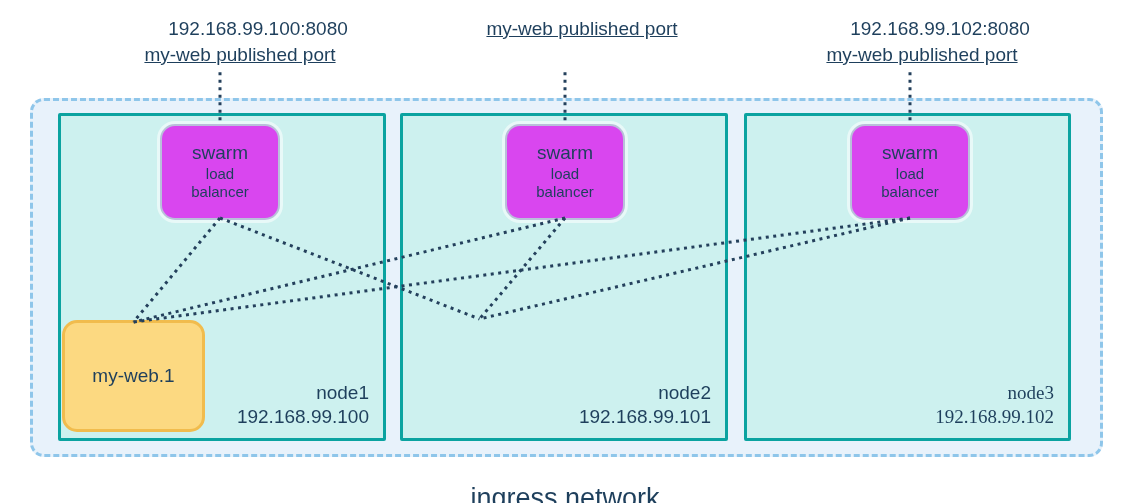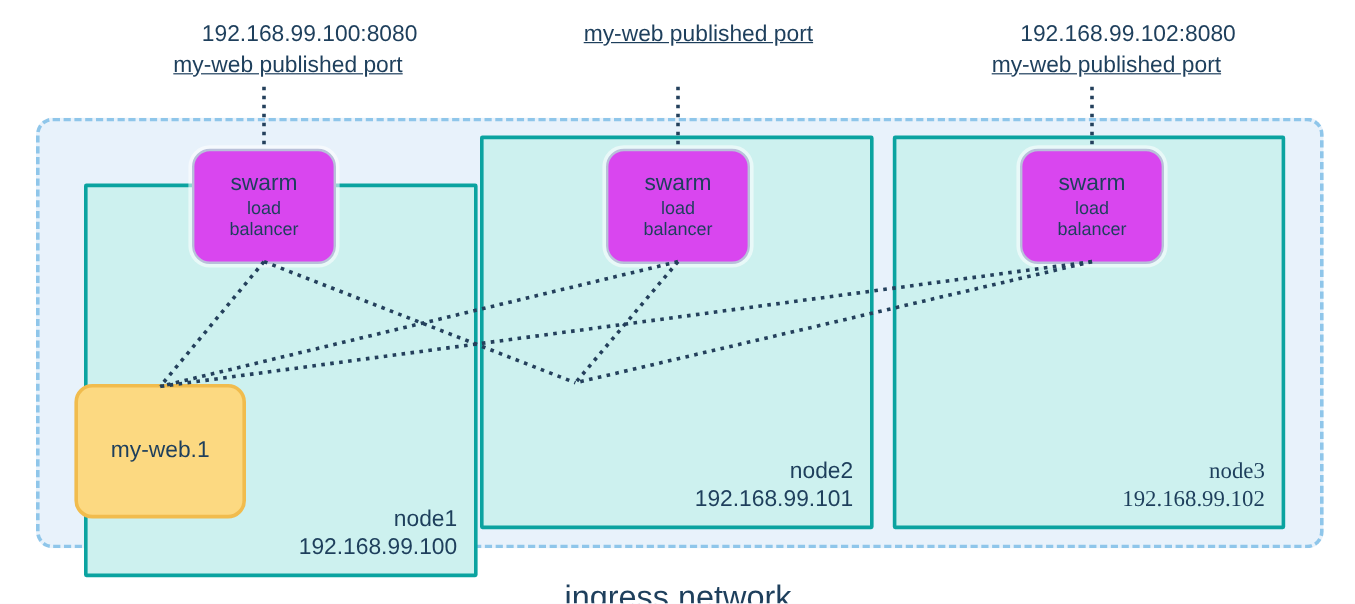--- a/index.html
+++ b/index.html
@@ -48,21 +48,21 @@
 
   
   .node {
     position: absolute;
     top: 113px;
     height: 322px;
     background: #cdf1ef;
     border: 3px solid #0ba3a0;
     border-radius: 2px;
   }
-  .node-1 { left: 70px;  width: 322px; margin-top: 40px; }
+  .node-1 { left: 58px;  width: 322px; }
   .node-2 { left: 400px; width: 322px; }
   .node-3 { left: 744px; width: 321px; font-family: Liberation Serif, serif; }
 
   .node-label {
     position: absolute;
     right: 14px; bottom: 8px;
     text-align: right;
     font-size: 19px;
     line-height: 1.3;
     color: #1e3f5c;

